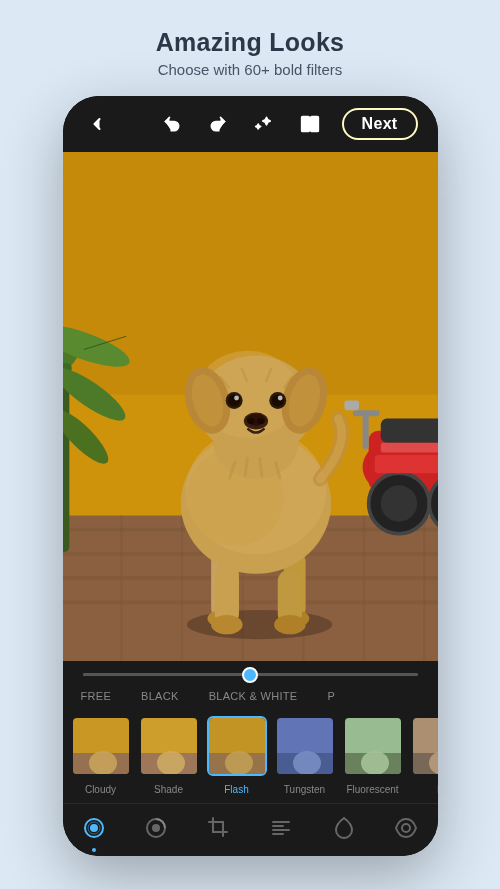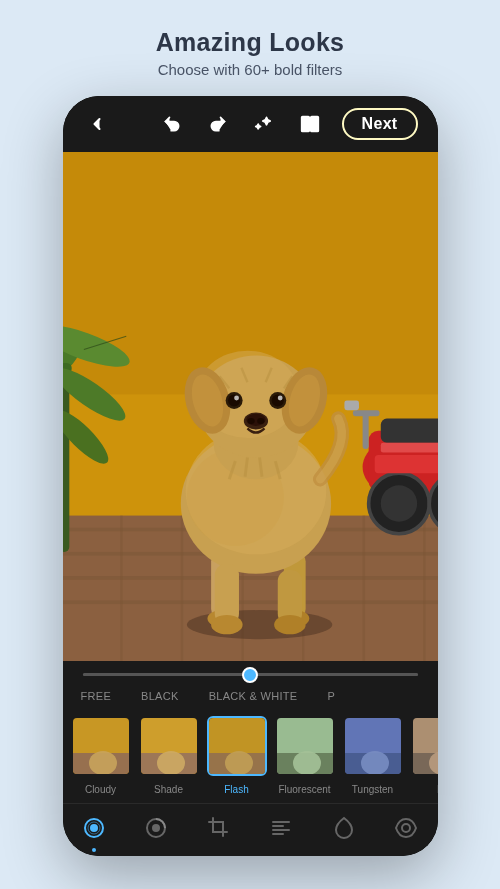--- a/index.html
+++ b/index.html
@@ -496,39 +496,39 @@
               <ellipse cx="30" cy="45" rx="14" ry="12" fill="#c8a050" opacity="0.9"></ellipse>
               <rect width="60" height="60" fill="rgba(180,160,100,0.3)"></rect>
             </svg>
           </div>
           <span class="filter-name active">Flash</span>
         </div>
 
         <div class="filter-item">
           <div class="filter-thumb">
             <svg width="60" height="60" viewBox="0 0 60 60">
+              <rect width="60" height="60" fill="#6070b0"></rect>
+              <rect x="0" y="35" width="60" height="25" fill="#405080"></rect>
+              <ellipse cx="30" cy="45" rx="14" ry="12" fill="#8090c0" opacity="0.9"></ellipse>
+              <rect width="60" height="60" fill="rgba(100,130,200,0.25)"></rect>
+            </svg>
+          </div>
+          <span class="filter-name">Tungsten</span>
+        </div>
+
+        <div class="filter-item">
+          <div class="filter-thumb">
+            <svg width="60" height="60" viewBox="0 0 60 60">
               <rect width="60" height="60" fill="#9ab890"></rect>
               <rect x="0" y="35" width="60" height="25" fill="#607050"></rect>
               <ellipse cx="30" cy="45" rx="14" ry="12" fill="#a8c098" opacity="0.9"></ellipse>
               <rect width="60" height="60" fill="rgba(150,200,150,0.2)"></rect>
             </svg>
           </div>
           <span class="filter-name">Fluorescent</span>
-        </div>
-
-        <div class="filter-item">
-          <div class="filter-thumb">
-            <svg width="60" height="60" viewBox="0 0 60 60">
-              <rect width="60" height="60" fill="#6070b0"></rect>
-              <rect x="0" y="35" width="60" height="25" fill="#405080"></rect>
-              <ellipse cx="30" cy="45" rx="14" ry="12" fill="#8090c0" opacity="0.9"></ellipse>
-              <rect width="60" height="60" fill="rgba(100,130,200,0.25)"></rect>
-            </svg>
-          </div>
-          <span class="filter-name">Tungsten</span>
         </div>
 
         <div class="filter-item">
           <div class="filter-thumb">
             <svg width="60" height="60" viewBox="0 0 60 60">
               <rect width="60" height="60" fill="#b09070"></rect>
               <rect x="0" y="35" width="60" height="25" fill="#706050"></rect>
               <ellipse cx="30" cy="45" rx="14" ry="12" fill="#c0a080" opacity="0.9"></ellipse>
               <rect width="60" height="60" fill="rgba(160,140,120,0.2)"></rect>
             </svg>

